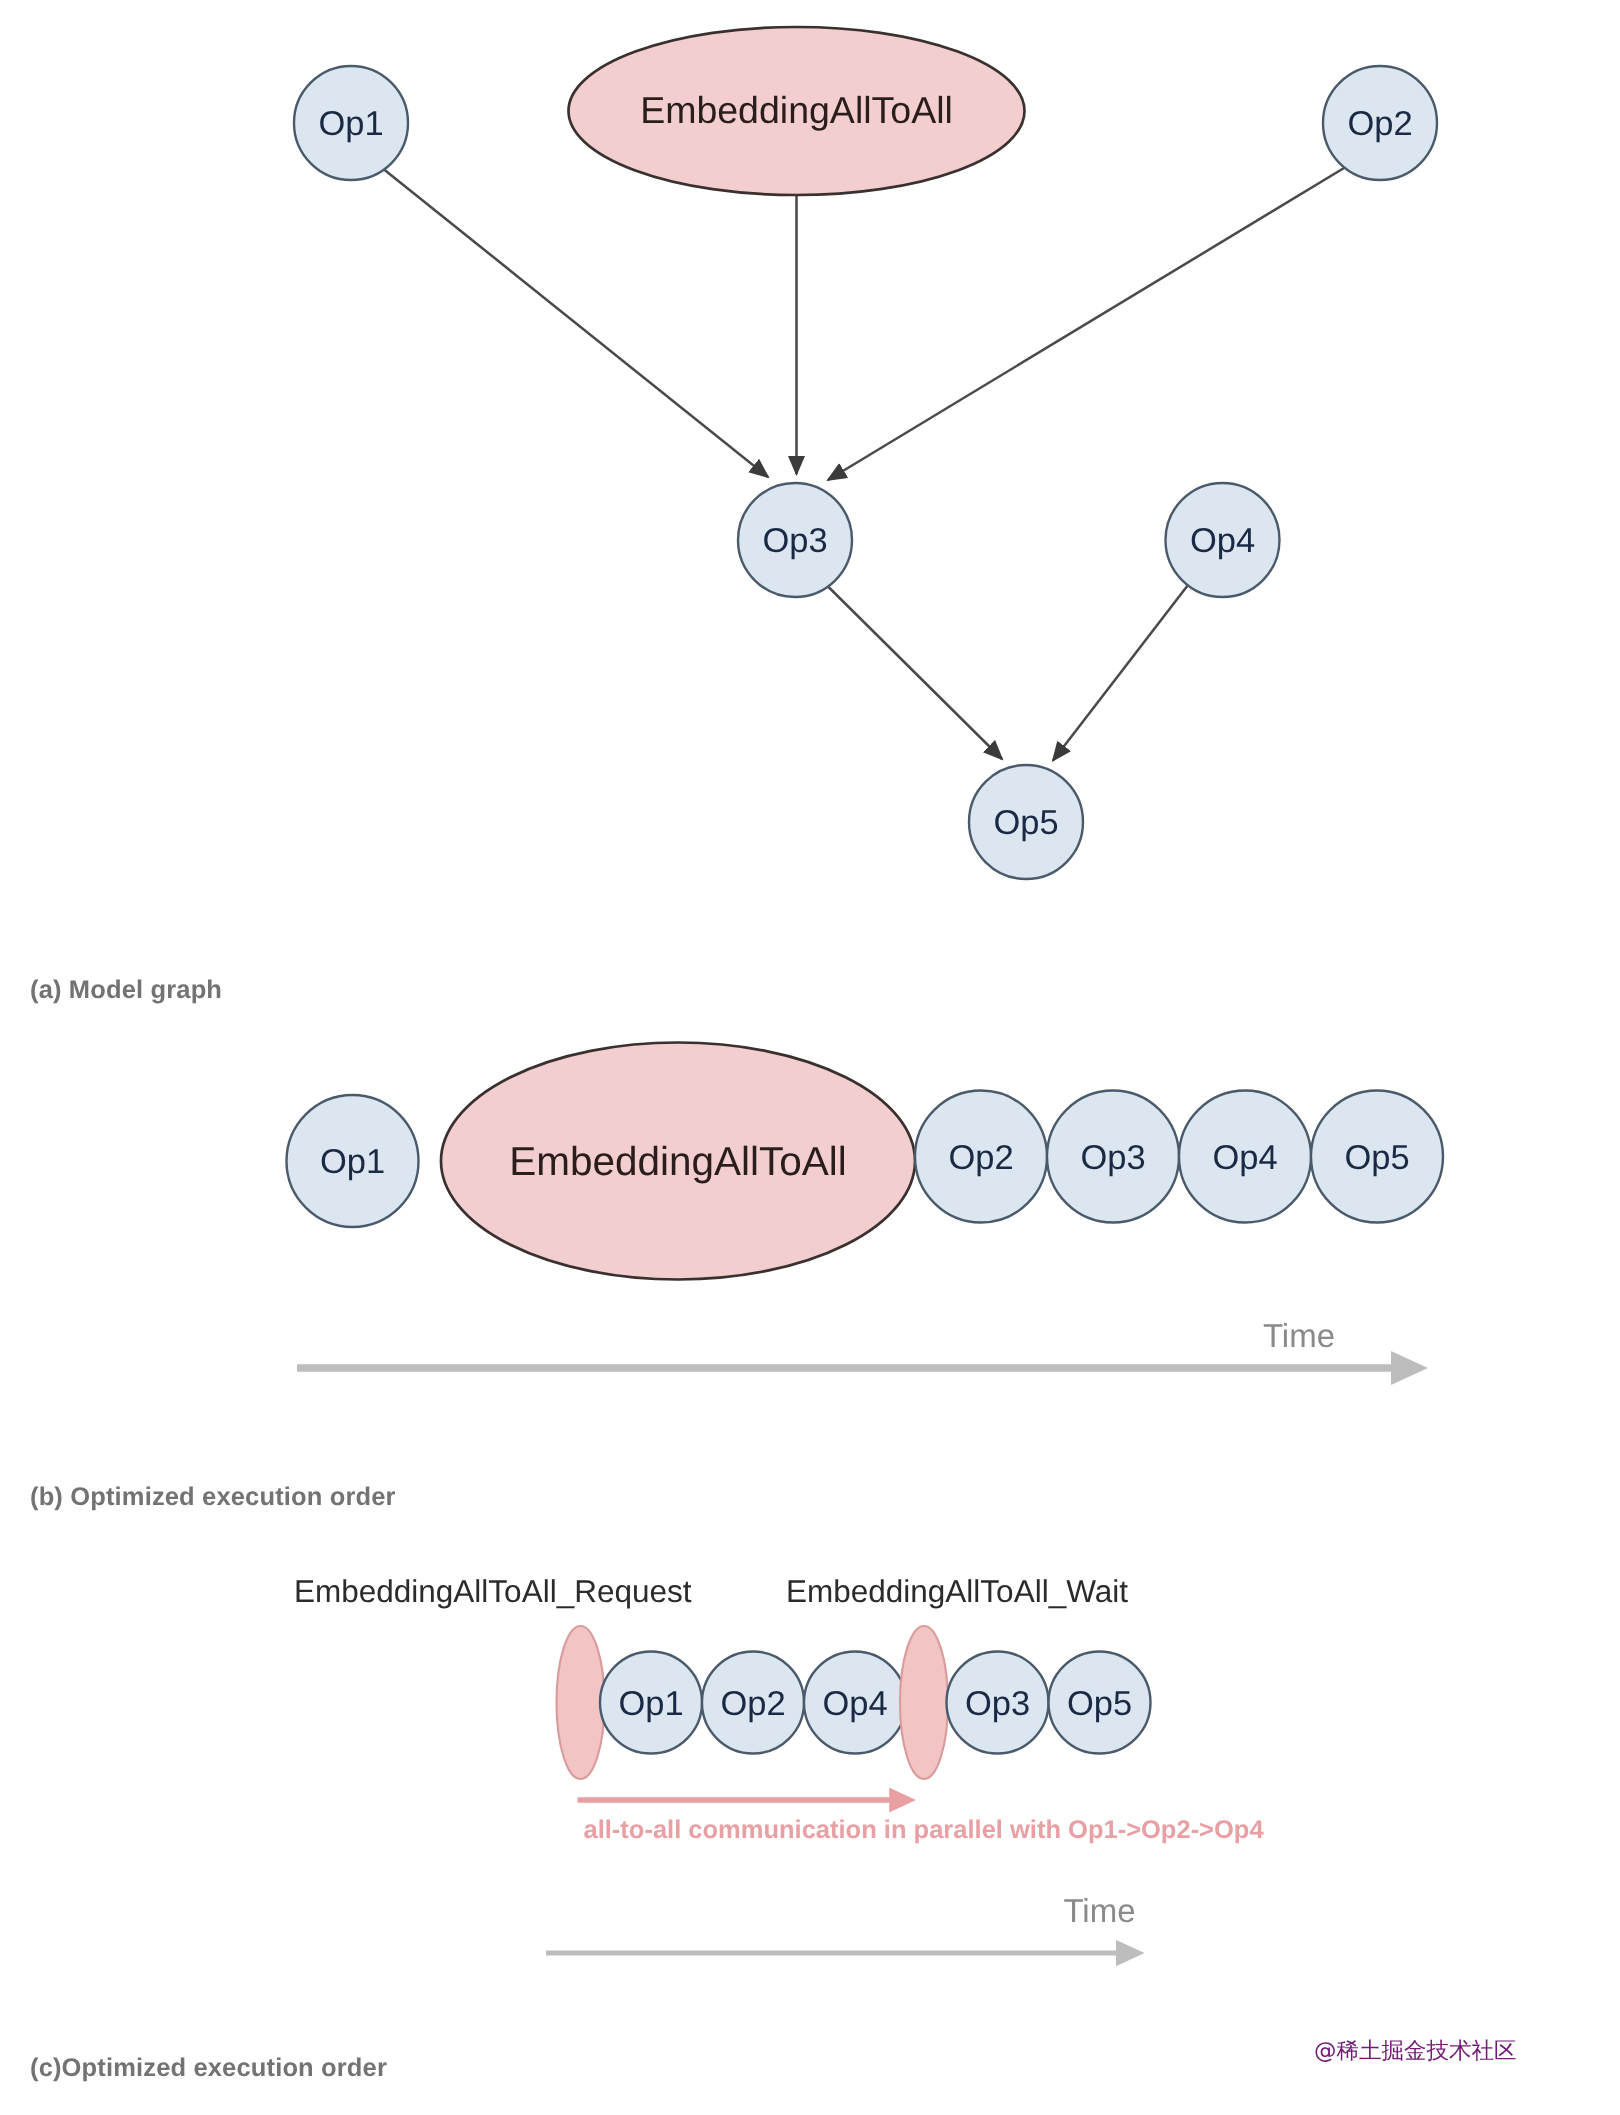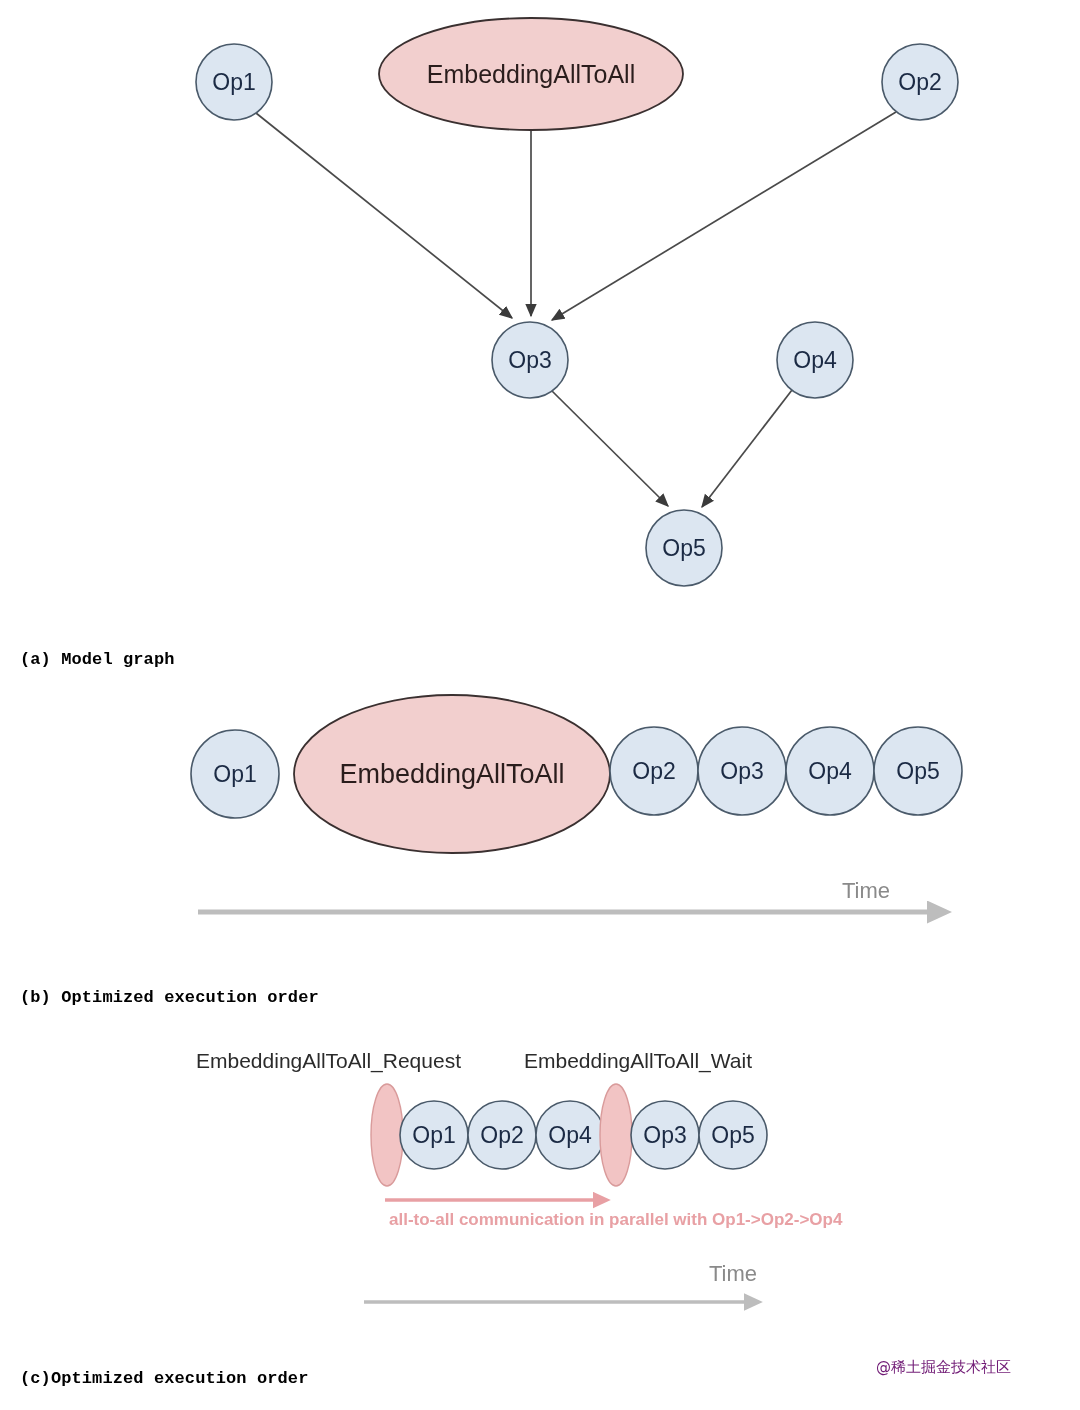--- a/index.html
+++ b/index.html
@@ -17,24 +17,24 @@
   }
   #figure {
     position: absolute;
     left: 0;
     top: 0;
     width: 863px;
     height: 1410px;
   }
   .caption {
     position: absolute;
-    font-family: Liberation Mono, monospace;
+    font-family: Liberation Sans, sans-serif;
     font-weight: bold;
     font-size: 17px;
-    color: #000000;
+    color: #737373;
     letter-spacing: 0.1px;
     white-space: nowrap;
   }
   #caption-a { left: 20px; top: 650px; }
   #caption-b { left: 20px; top: 988px; }
   #caption-c { left: 20px; top: 1369px; }
   .watermark {
     position: absolute;
     left: 876px;
     top: 1358px;

